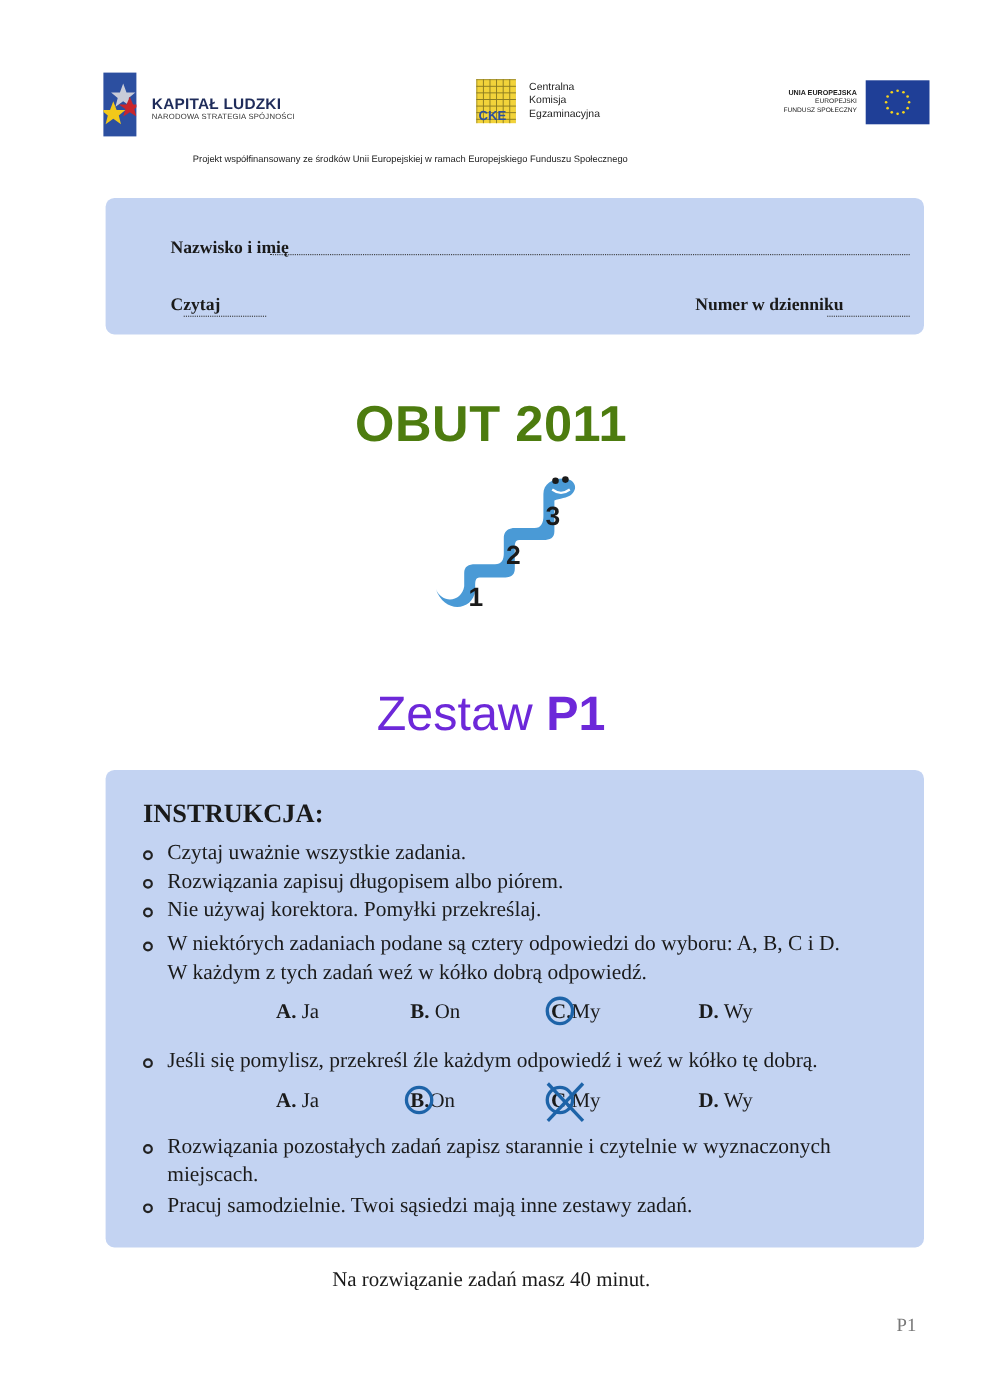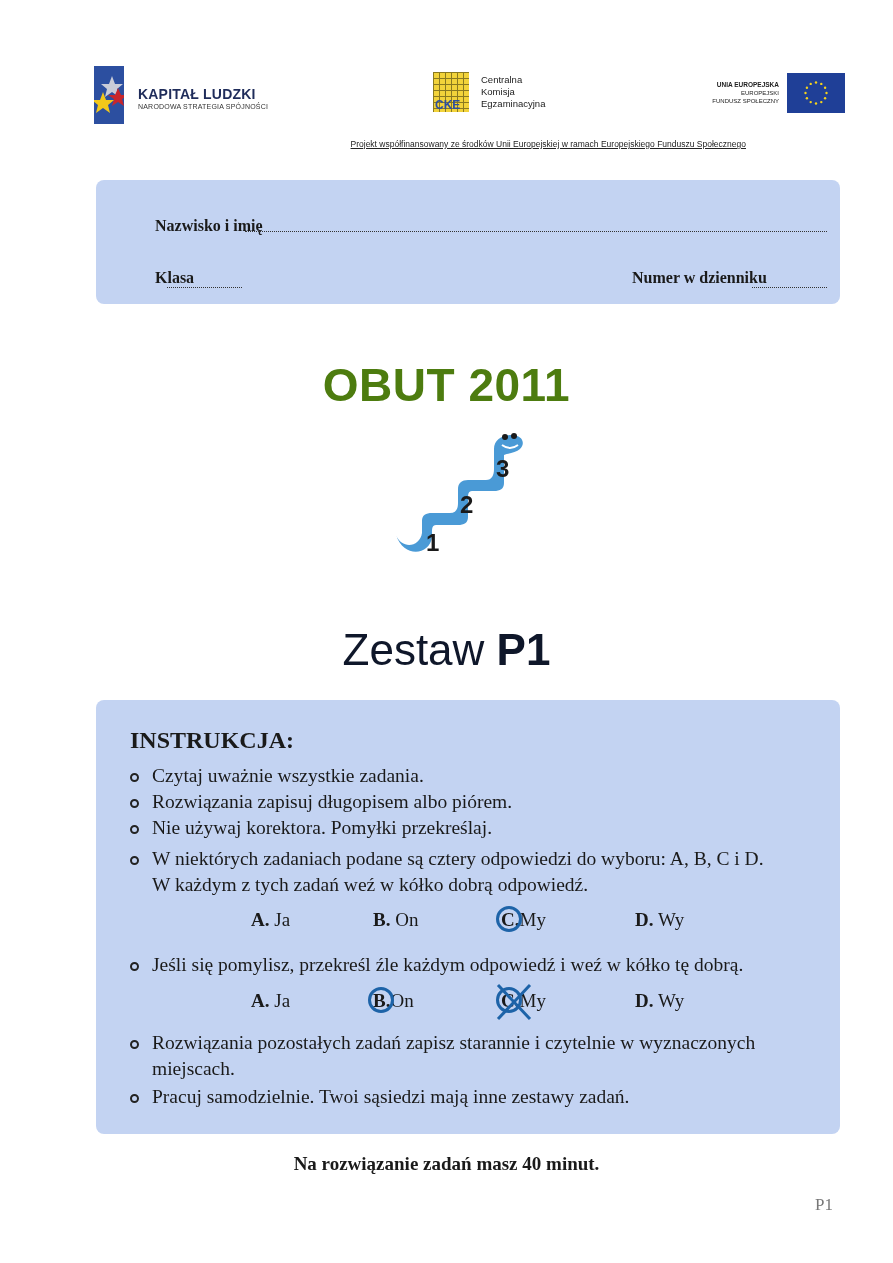--- a/index.html
+++ b/index.html
@@ -13,42 +13,42 @@
   .cke-logo{left:433px;top:72px;width:140px;height:44px;}
   .cke-grid{position:absolute;left:0;top:0;width:36px;height:40px;background:#f2d33a;
     background-image:linear-gradient(#8a7a20 1px,transparent 1px),linear-gradient(90deg,#8a7a20 1px,transparent 1px);background-size:6px 6px;}
   .cke-mark{position:absolute;left:2px;top:26px;font-family:"Liberation Sans",sans-serif;font-weight:bold;font-size:12px;color:#2c4fa0;}
   .cke-text{position:absolute;left:48px;top:2px;font-family:"Liberation Sans",sans-serif;font-size:9.5px;line-height:12px;color:#222;}
   .eu-logo{left:700px;top:73px;width:145px;height:42px;}
   .eu-text{position:absolute;right:66px;top:8px;text-align:right;font-family:"Liberation Sans",sans-serif;font-size:6px;line-height:8px;color:#222;}
   .eu-text b{font-size:6.5px;}
   .eu-flag{position:absolute;right:0;top:0;width:58px;height:40px;background:#1f3f97;}
   .eu-stars{position:absolute;left:17px;top:8px;width:24px;height:24px;}
-  .cofin{left:0;width:746px;top:139px;text-align:right;font-family:"Liberation Sans",sans-serif;font-size:8.5px;color:#222;text-decoration:underline;}
+  .cofin{left:0;width:746px;top:139px;text-align:center;font-family:"Liberation Sans",sans-serif;font-size:8.5px;color:#222;}
   
   .name-panel{left:96px;top:180px;width:744px;height:124px;background:#c3d3f2;border-radius:8px;}
   .field-label{font-weight:bold;font-size:16px;color:#1a1a1a;margin-left:46px;}
   .dots{border-bottom:1px dotted #333;height:0;}
   
   .title{left:0;width:893px;top:358px;text-align:center;font-family:"Liberation Sans",sans-serif;font-weight:bold;font-size:46px;color:#4d7c0f;letter-spacing:0.5px;}
   .snake{left:392px;top:425px;width:140px;height:130px;}
-  .zestaw{left:0;width:893px;top:625px;text-align:center;font-family:"Liberation Sans",sans-serif;font-size:44px;color:#0f172a;}
+  .zestaw{left:0;width:893px;top:625px;text-align:center;font-family:"Liberation Sans",sans-serif;font-size:44px;color:#6d28d9;}
   .zestaw b{font-weight:bold;}
   
   .instr-panel{left:96px;top:700px;width:744px;height:434px;background:#c3d3f2;border-radius:8px;}
   .instr-head{left:130px;top:727px;font-weight:bold;font-size:24px;}
   .bullet{position:absolute;left:130px;font-size:19.5px;line-height:25px;}
   .bullet .dot{position:absolute;left:0;top:10px;width:5px;height:5px;border:2px solid #222;border-radius:50%;}
   .bullet .txt{position:absolute;left:22px;top:0;white-space:nowrap;}
   .opts{position:absolute;font-size:19px;height:26px;}
   .opt{position:absolute;top:0;white-space:nowrap;margin-left:44px;}
   .opt b{font-weight:bold;}
   .ring{position:absolute;width:26px;height:26px;border:3px solid #1d63a8;border-radius:50%;left:-5px;top:-3px;box-sizing:border-box;}
   .cross{position:absolute;left:-6px;top:-8px;width:38px;height:40px;}
-  .footer-note{left:0;width:893px;top:1153px;text-align:center;font-weight:bold;font-size:19px;}
+  .footer-note{left:0;width:893px;top:1153px;text-align:center;font-weight:normal;font-size:19px;}
   .pagenum{left:815px;top:1195px;font-size:17px;color:#777;}
 </style>
 </head>
 <body>
 
 <div class="abs kl-logo">
   <div class="kl-flag">
     <svg width="30" height="58" viewBox="0 0 30 58">
       <polygon points="18,10 21,18 29,18 23,23 25,31 18,26 11,31 13,23 7,18 15,18" fill="#c9ccd8"></polygon>
       <polygon points="24,22 27,29 34,29 28,33 30,40 24,36 18,40 20,33 14,29 21,29" fill="#c8262c"></polygon>
@@ -93,21 +93,21 @@
       </g>
     </svg>
   </div>
 </div>
 
 <div class="abs cofin">Projekt współfinansowany ze środków Unii Europejskiej w ramach Europejskiego Funduszu Społecznego</div>
 
 <div class="abs name-panel"></div>
 <div class="abs field-label" style="left:109px;top:217px;">Nazwisko i imię</div>
 <div class="abs dots" style="left:245px;top:231px;width:582px;"></div>
-<div class="abs field-label" style="left:109px;top:269px;">Klasa</div>
+<div class="abs field-label" style="left:109px;top:269px;">Czytaj</div>
 <div class="abs dots" style="left:167px;top:287px;width:75px;"></div>
 <div class="abs field-label" style="left:586px;top:269px;">Numer w dzienniku</div>
 <div class="abs dots" style="left:752px;top:287px;width:75px;"></div>
 
 <div class="abs title">OBUT 2011</div>
 
 <div class="abs snake">
   <svg width="140" height="130" viewBox="0 0 140 130">
     <path d="M4,110 C10,125 28,122 30,108 L30,96 C30,90 34,88 40,88 L58,88 C64,88 66,84 66,78 L66,64 C66,58 70,55 76,55 L94,55 C100,55 102,50 102,44 L102,24 C102,15 110,10 120,10 C130,10 134,18 128,24 C124,28 116,28 112,30 L112,58 C112,64 108,66 102,66 L80,66 C76,66 76,70 76,74 L76,92 C76,98 72,100 66,100 L44,100 C40,100 40,104 40,108 L40,112 C38,130 12,134 4,110 Z" fill="#4a9ad6"></path>
     <circle cx="113" cy="12" r="3" fill="#1a1a1a"></circle>

